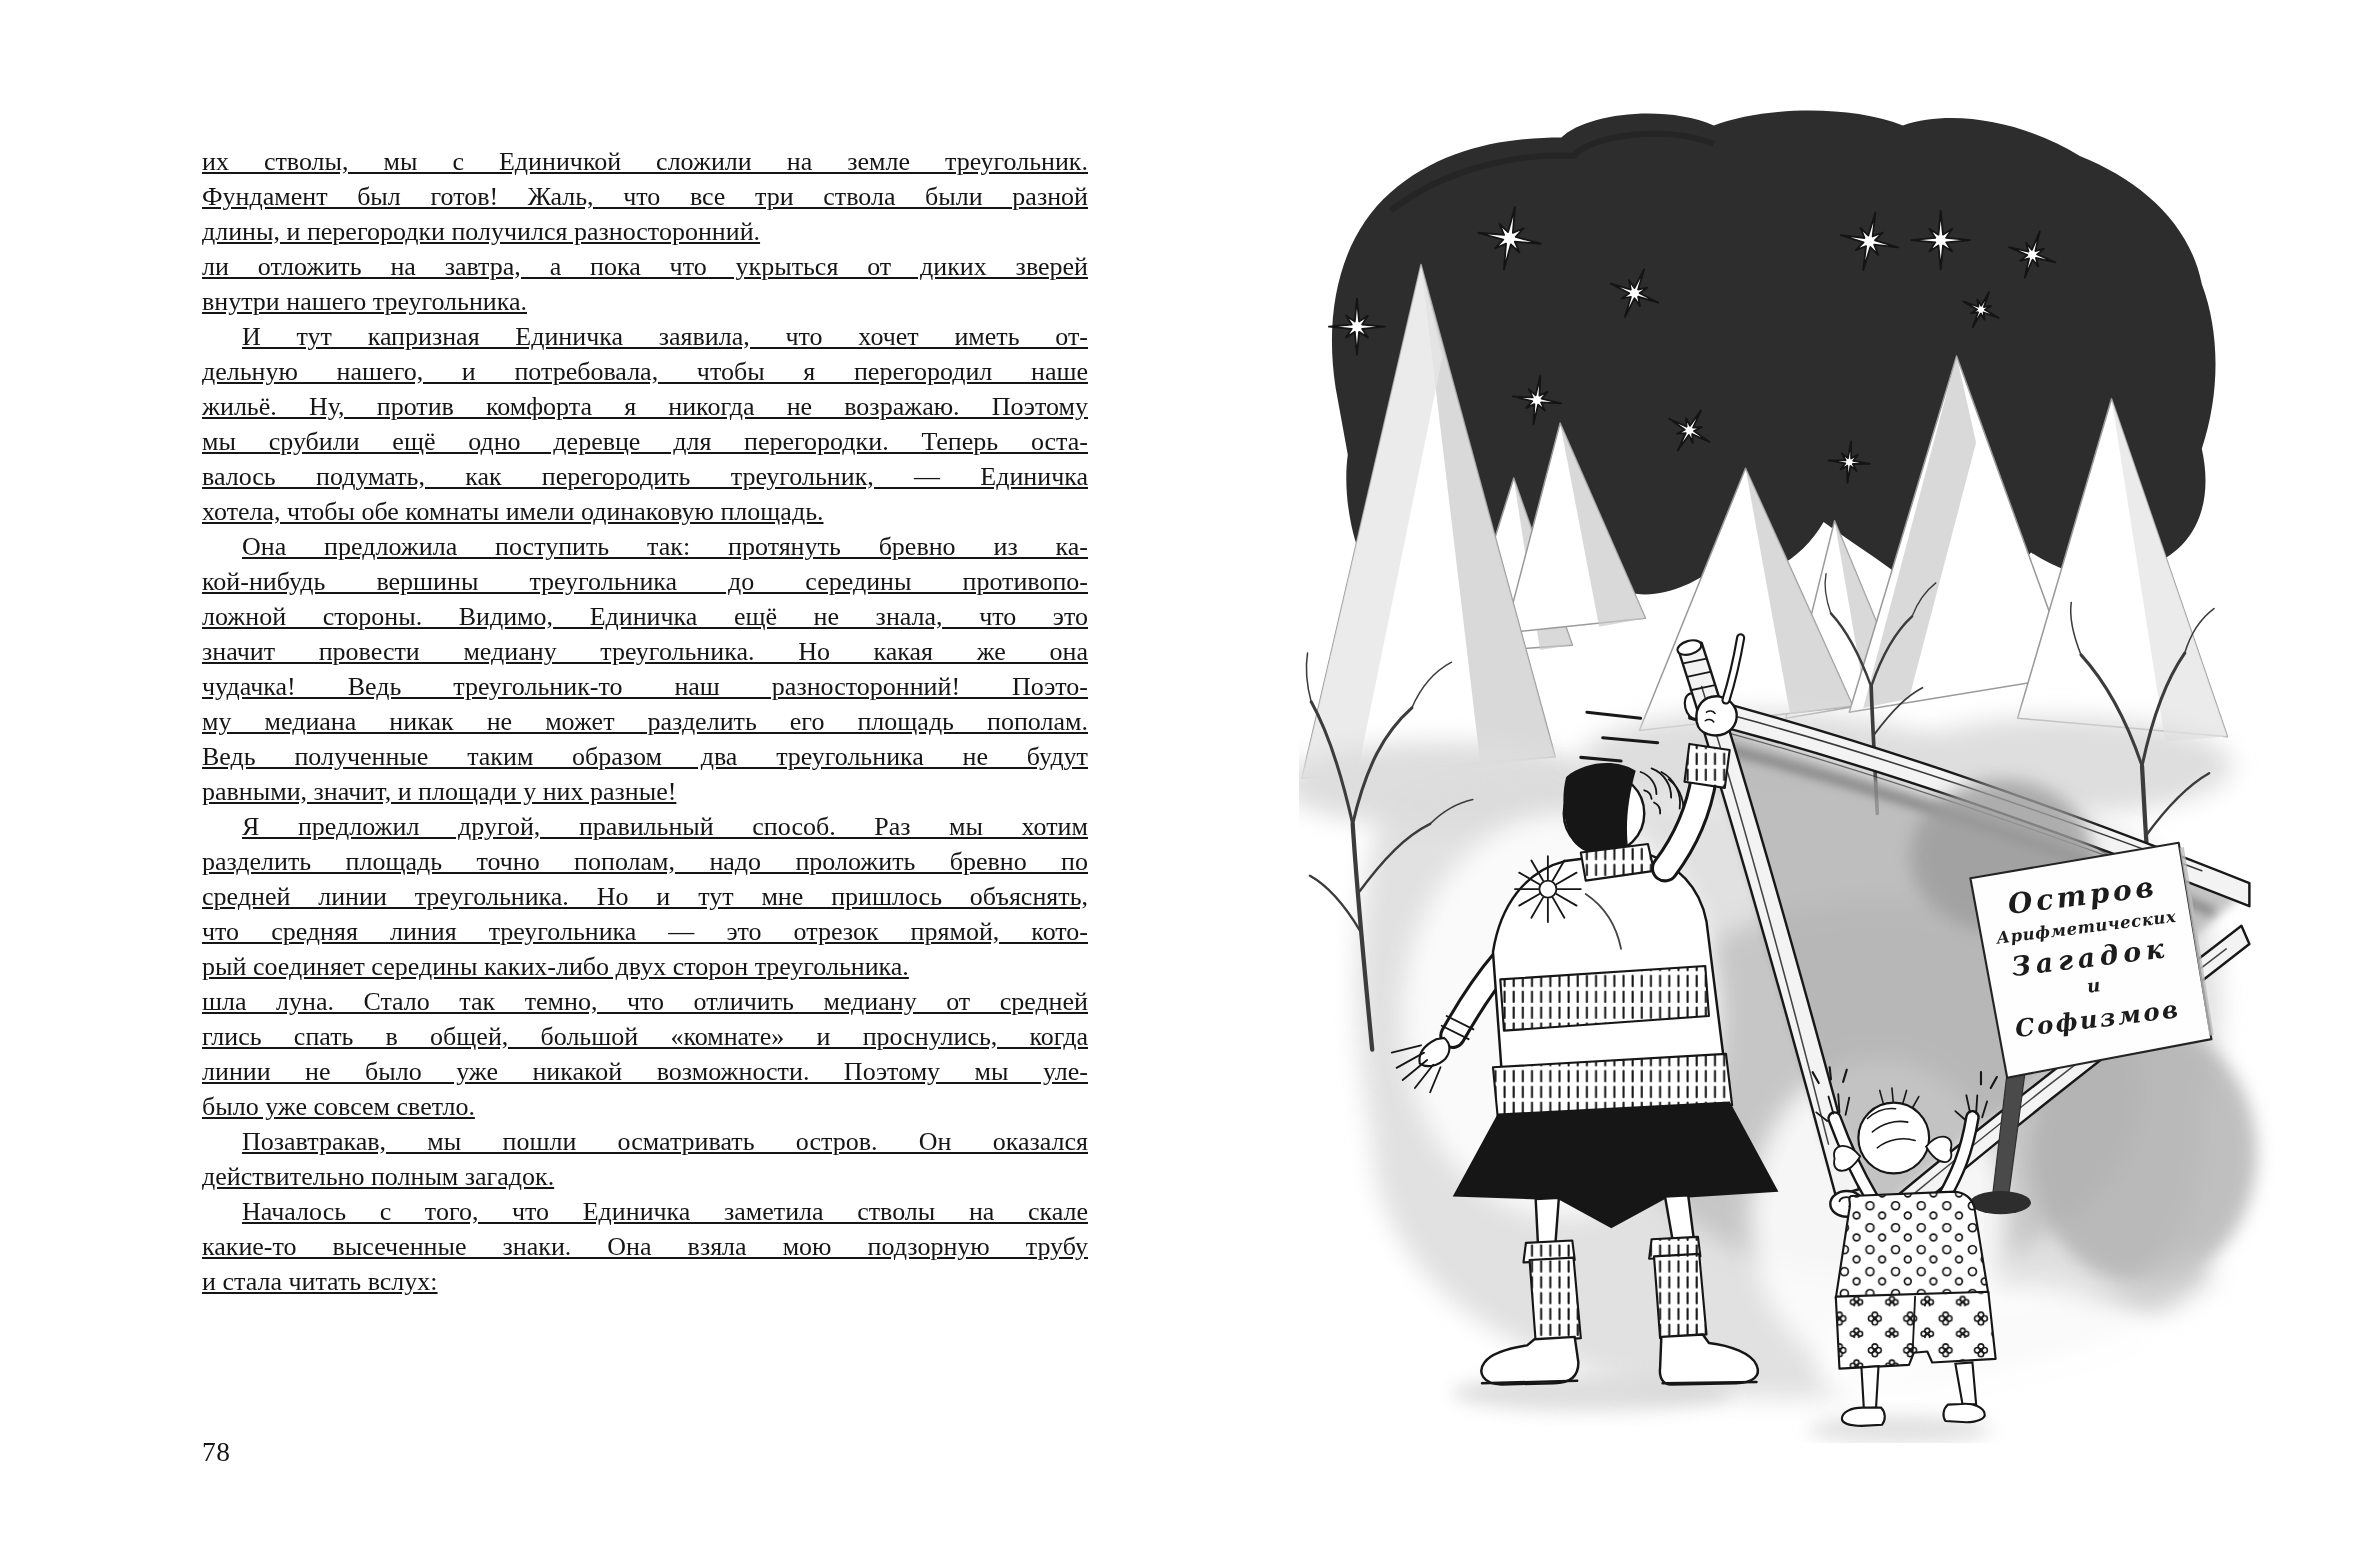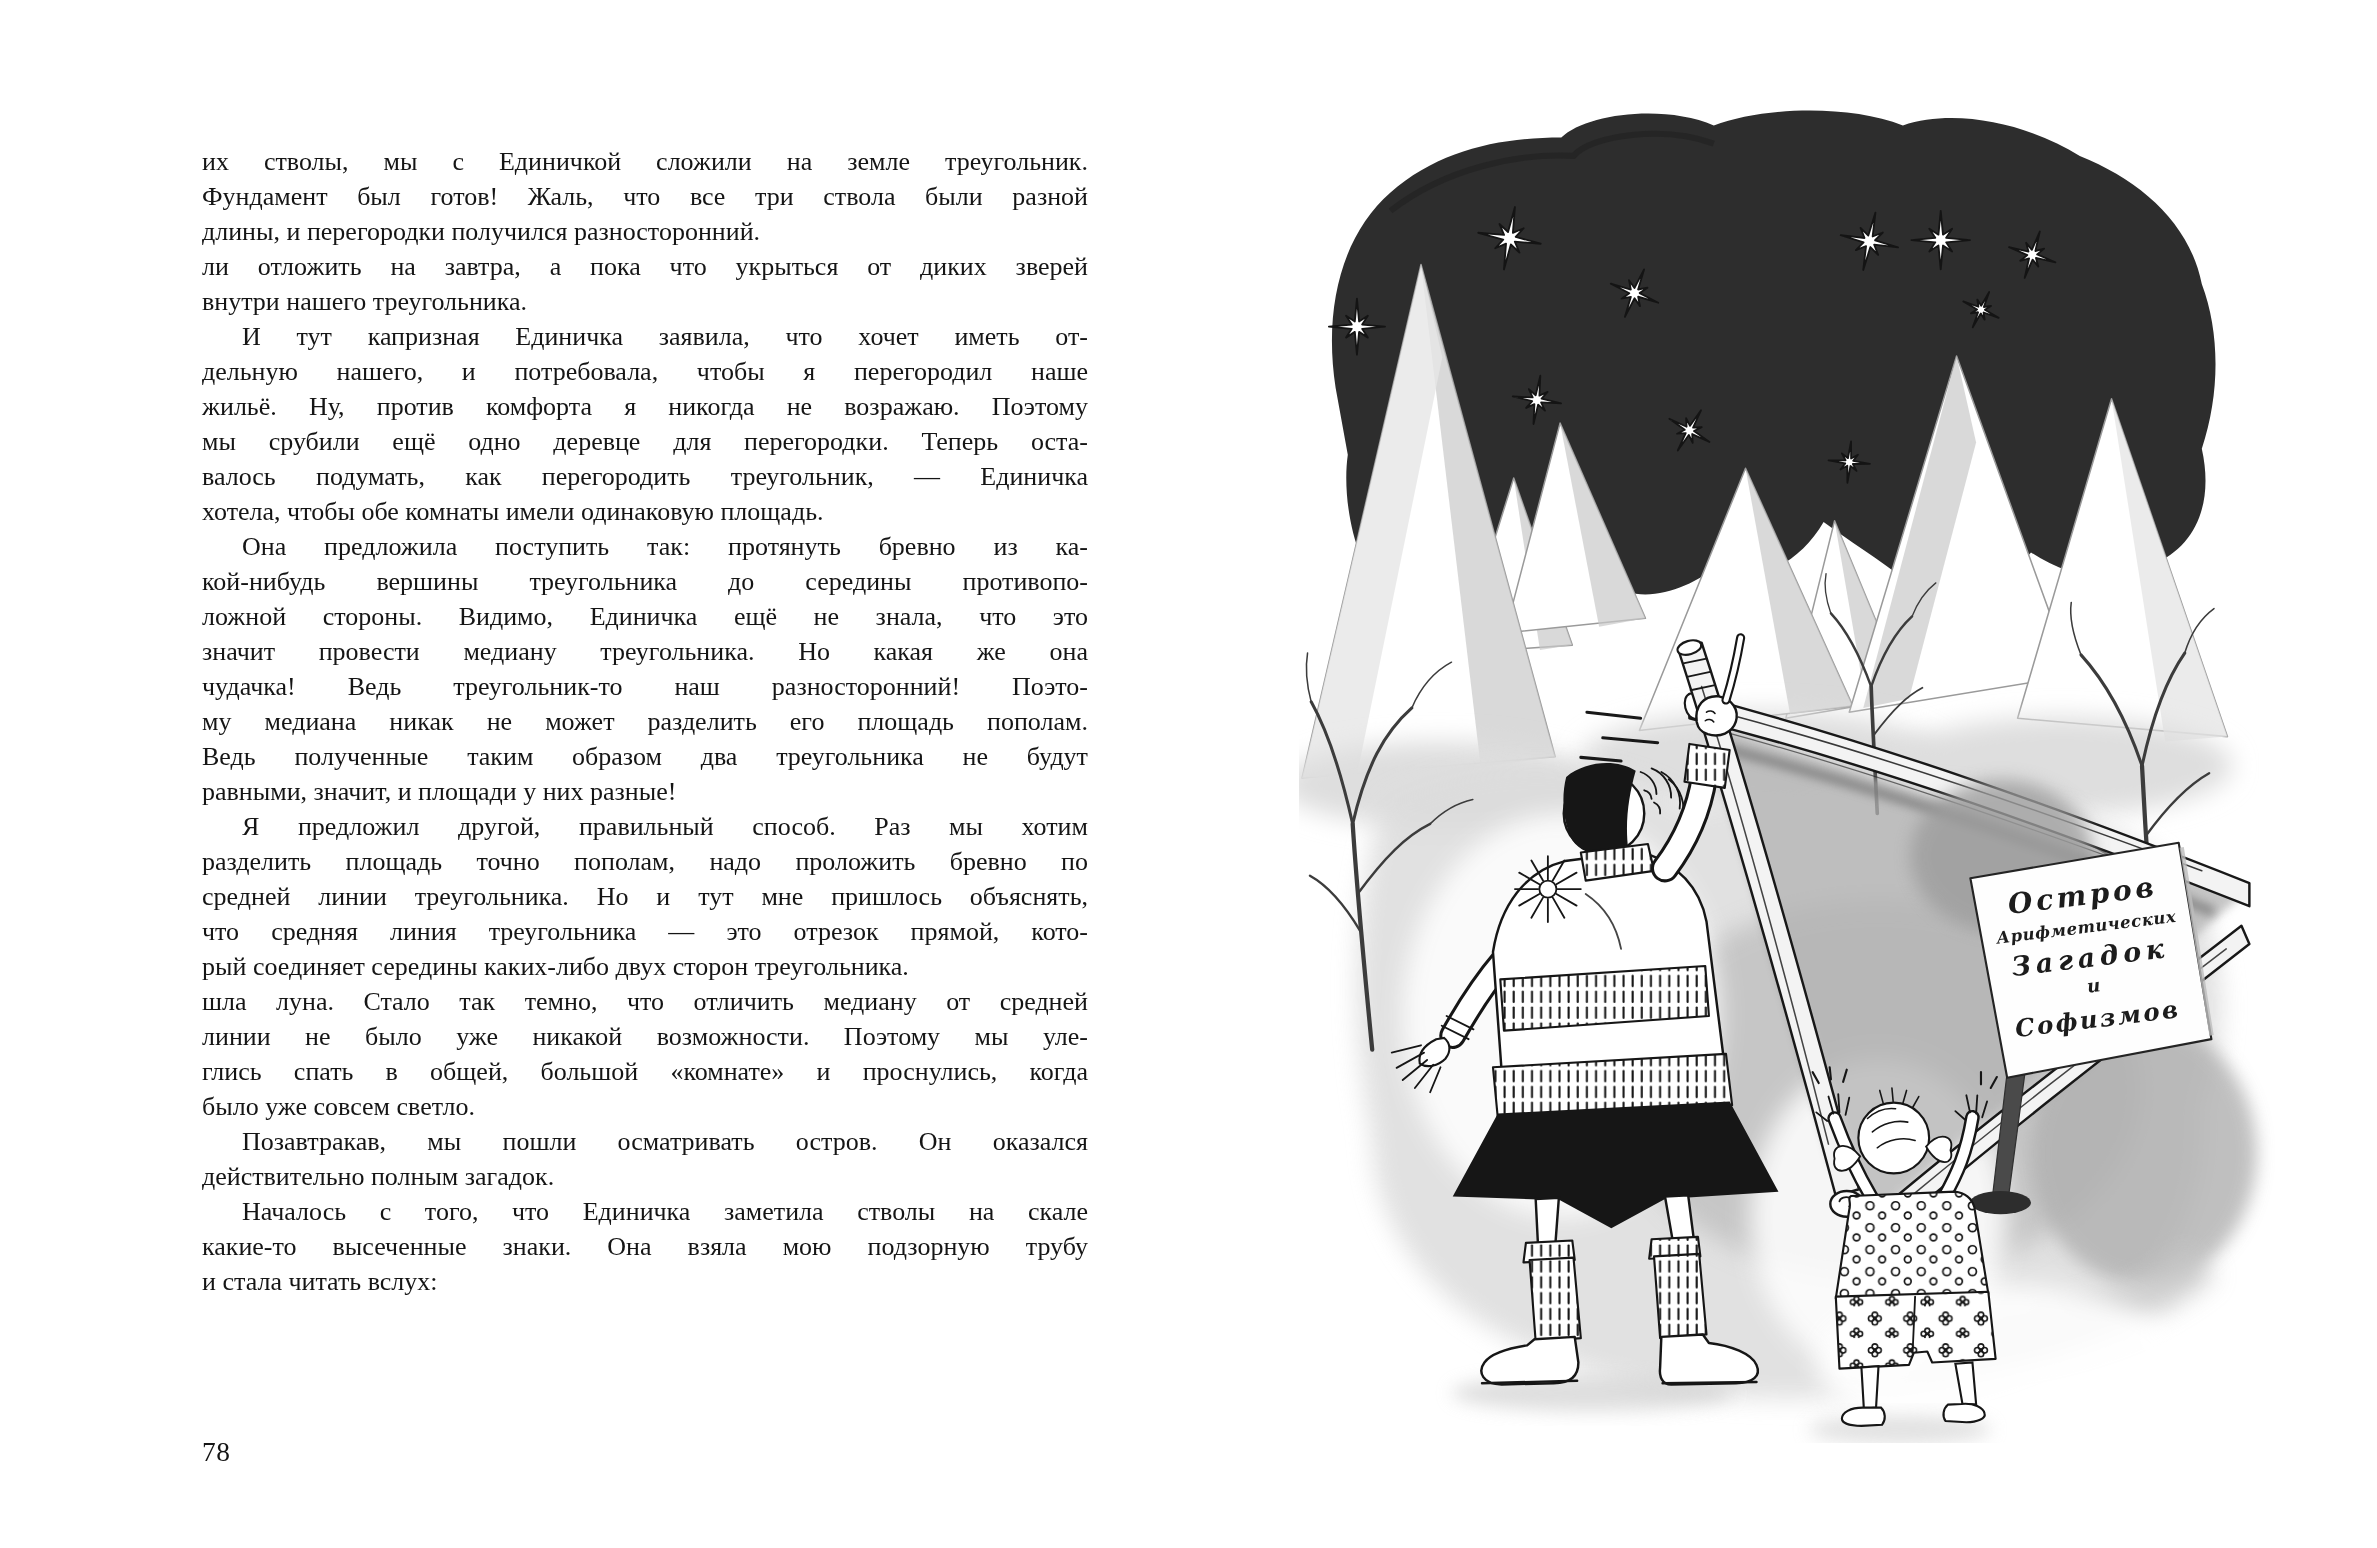--- a/index.html
+++ b/index.html
@@ -1,20 +1,20 @@
 <!DOCTYPE html>
 <html style="font-size:9.8px"><head>
 <meta charset="utf-8">
 <style>
   html,body{margin:0;padding:0;background:#ffffff;}
   .page{position:relative;width:2377px;height:1549px;background:#ffffff;overflow:hidden;
         font-family:"Liberation Serif", serif;color:#151515;}
   .text-col{position:absolute;left:202px;top:144px;width:886px;
             font-size:26px;line-height:35px;}
-  .line{height:35px;text-align:justify;text-align-last:justify;}
+  .line{height:35px;text-align:justify;text-align-last:justify;text-decoration:underline;}
   .line.first-indent{text-indent:40px;}
   .line.para-end{text-align-last:left;}
   .page-num{position:absolute;left:202px;top:1437px;width:886px;text-align:left;
             font-size:27.4px;letter-spacing:0.6px;}
   .illus{position:absolute;left:1299px;top:101px;width:976px;height:1342px;}
   .star{fill:#ffffff;stroke:#141414;stroke-width:3;stroke-linejoin:round;}
   .mtn{fill:#ffffff;stroke:#9a9a9a;stroke-width:2.5;stroke-linejoin:round;}
   .mshade{fill:#c9c9c9;opacity:.7;}
   .mlight{fill:#e6e6e6;opacity:.8;}
   .tree{stroke:#3c3c3c;fill:none;stroke-linecap:round;}
@@ -51,22 +51,22 @@
       <div class="line">чудачка! Ведь треугольник-то наш разносторонний! Поэто-</div>
       <div class="line">му медиана никак не может разделить его площадь пополам.</div>
       <div class="line">Ведь полученные таким образом два треугольника не будут</div>
       <div class="line para-end">равными, значит, и площади у них разные!</div>
       <div class="line first-indent">Я предложил другой, правильный способ. Раз мы хотим</div>
       <div class="line">разделить площадь точно пополам, надо проложить бревно по</div>
       <div class="line">средней линии треугольника. Но и тут мне пришлось объяснять,</div>
       <div class="line">что средняя линия треугольника — это отрезок прямой, кото-</div>
       <div class="line para-end">рый соединяет середины каких-либо двух сторон треугольника.</div>
       <div class="line">шла луна. Стало так темно, что отличить медиану от средней</div>
+      <div class="line">глись спать в общей, большой «комнате» и проснулись, когда</div>
       <div class="line">линии не было уже никакой возможности. Поэтому мы уле-</div>
-      <div class="line">глись спать в общей, большой «комнате» и проснулись, когда</div>
       <div class="line para-end">было уже совсем светло.</div>
       <div class="line first-indent">Позавтракав, мы пошли осматривать остров. Он оказался</div>
       <div class="line para-end">действительно полным загадок.</div>
       <div class="line first-indent">Началось с того, что Единичка заметила стволы на скале</div>
       <div class="line">какие-то высеченные знаки. Она взяла мою подзорную трубу</div>
       <div class="line para-end">и стала читать вслух:</div>
     </div>
 
   <div class="page-num">78</div>
 

